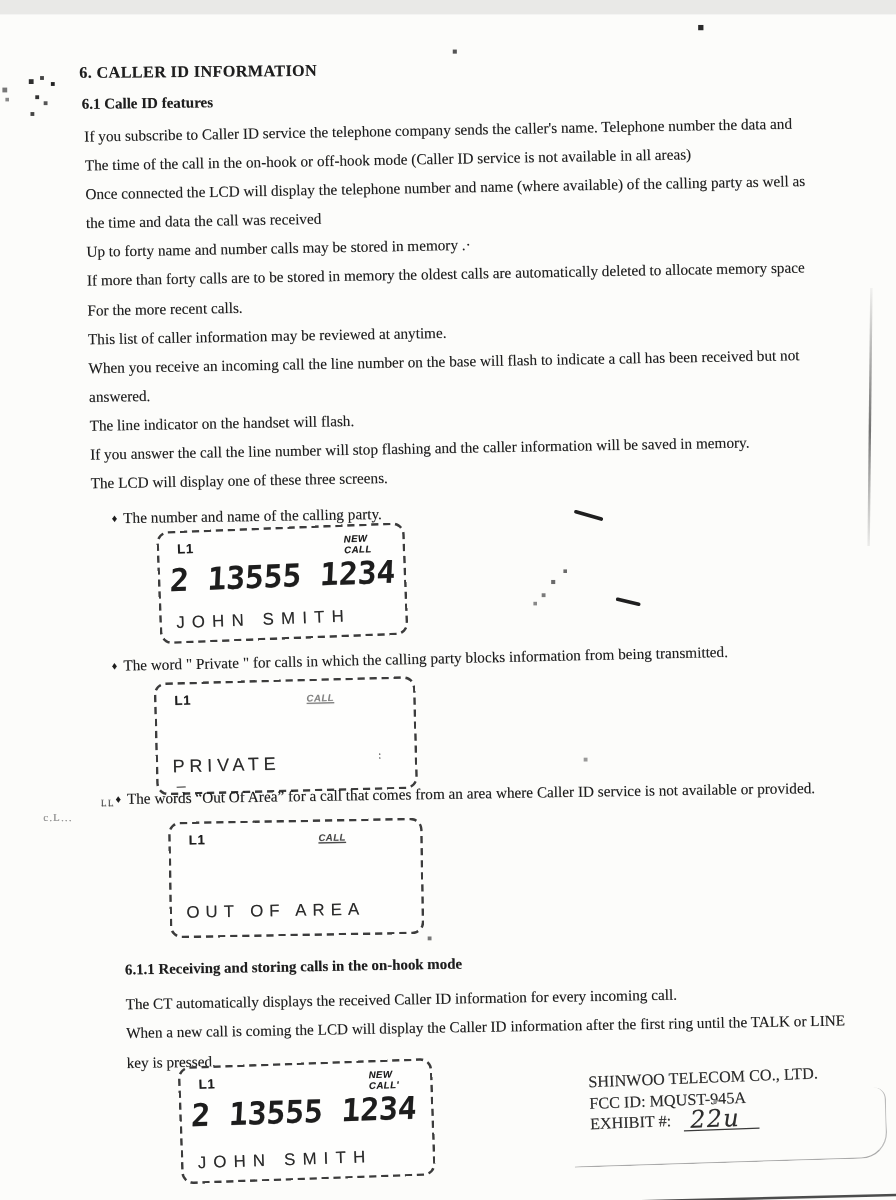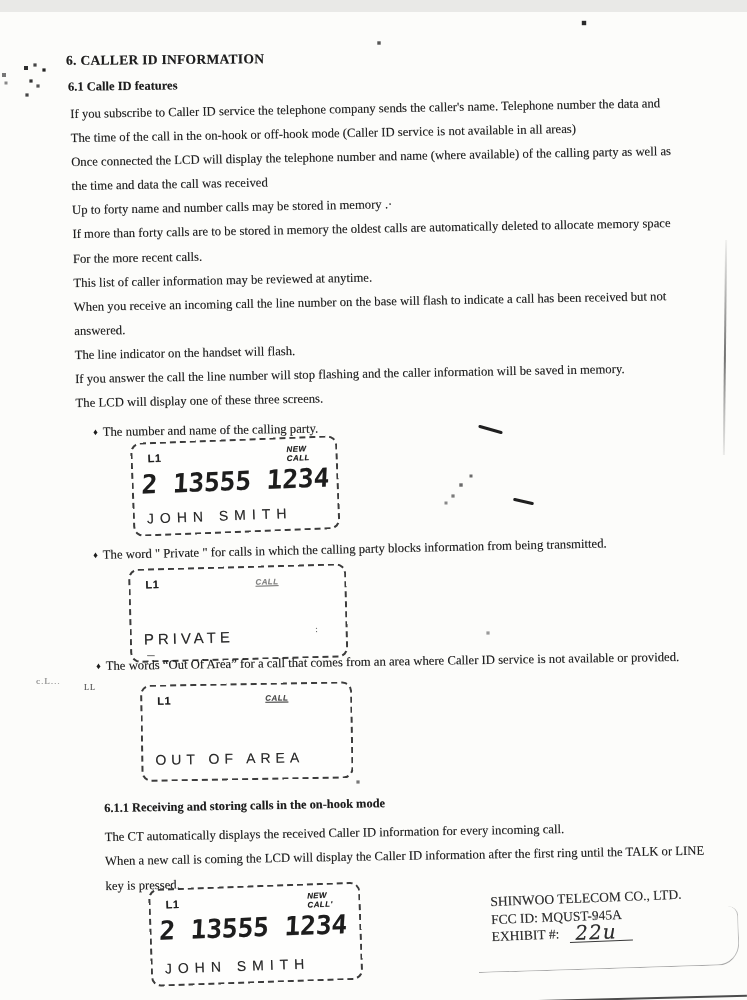--- a/index.html
+++ b/index.html
@@ -17,21 +17,21 @@
   
   .paragraphs { position:absolute; left:70px; top:90px; width:660px; font-size:12.7px; transform:rotate(-1.05deg); transform-origin:left top; }
   .paragraphs .pline { line-height:24.1px; white-space:nowrap; }
 
   
   .bullet { position:absolute; font-size:12.7px; white-space:nowrap; transform-origin:left top; }
   .bullet .marker { font-size:9px; margin-right:5px; vertical-align:1px; }
   .b1 { left:93px; top:413px; transform:rotate(-0.9deg); }
   .b2 { left:93px; top:536px; transform:rotate(-1.3deg); }
   .b3 { left:96px; top:647px; transform:rotate(-0.9deg); }
-  .b3pre { position:absolute; left:84px; top:671px; font-size:8px; color:#4a4a4a; letter-spacing:1px; }
+  .b3pre { position:absolute; left:84px; top:653px; font-size:8px; color:#4a4a4a; letter-spacing:1px; }
 
   
   .lcd { position:absolute; border:2px dashed #3c3c3c; border-radius:10px; background:rgba(255,255,255,0.55); transform-origin:left top; }
   .lcd1 { left:130px; top:431px; width:203px; height:90px; transform:rotate(-2.2deg); }
   .lcd2 { left:128px; top:557px; width:214px; height:90px; transform:rotate(-1.5deg); }
   .lcd3 { left:140px; top:673px; width:208px; height:93px; transform:rotate(-1deg); }
   .lcd4 { left:148px; top:877px; width:208px; height:94px; transform:rotate(-2deg); }
 
   .lcd .l1 { position:absolute; left:15px; top:8px; font-family:"Liberation Sans", sans-serif; font-size:11px; font-weight:bold; letter-spacing:0.5px; }
   .lcd .badge { position:absolute; font-family:"Liberation Sans", sans-serif; font-size:8px; font-style:italic; font-weight:bold; line-height:9px; letter-spacing:0.4px; }

